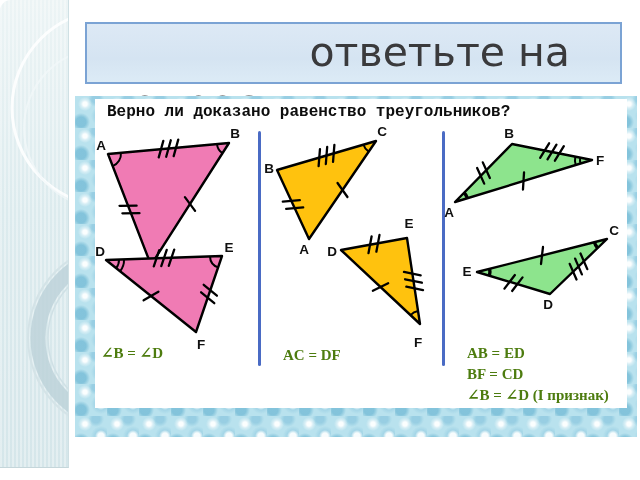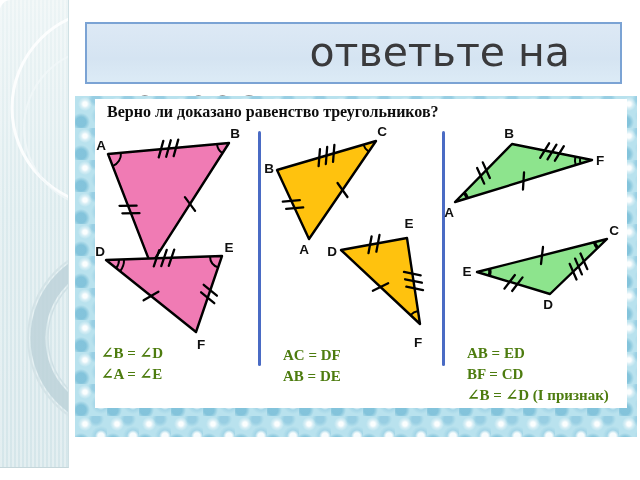--- a/index.html
+++ b/index.html
@@ -29,21 +29,21 @@
     background-image:
       radial-gradient(circle at 10px 8px, rgba(255,255,255,.95) 2px, rgba(255,255,255,.45) 4px, rgba(185,226,238,0) 7px),
       radial-gradient(circle at 26px 20px, rgba(255,255,255,.9) 3px, rgba(150,205,226,.6) 6px, rgba(185,226,238,0) 10px),
       radial-gradient(circle at 6px 26px, rgba(118,188,214,.8) 5px, rgba(185,226,238,0) 9px),
       radial-gradient(circle at 21px 3px, rgba(138,198,222,.7) 4px, rgba(185,226,238,0) 8px);
     background-size:32px 32px;}
   .figure{position:absolute;left:75px;top:96px;width:562px;height:341px;z-index:2;}
   .figure-inner{position:absolute;left:20px;top:3px;width:532px;height:309px;background:#fff;}
 
   .fig-heading{position:absolute;left:12px;top:4px;
-    font-family:Liberation Serif, serif;font-weight:bold;
+    font-family:Liberation Mono, monospace;font-weight:bold;
     font-size:16px;color:#0d0d0d;white-space:nowrap;}
 
   .divider{position:absolute;top:32px;width:3px;height:235px;background:#4a6bc4;border-radius:2px;}
   .div1{left:163px;} .div2{left:347px;}
 
   .tri-svg{position:absolute;left:0;top:0;}
   .tri{stroke:#000;stroke-width:2.4;stroke-linejoin:round;}
   .tk line{stroke:#000;stroke-width:2.3;stroke-linecap:round;}
   .arc{fill:none;stroke:#000;stroke-width:2;}
   .arcb{fill:none;stroke:#000;stroke-width:3.4;}
@@ -166,25 +166,23 @@
           <path class="arcb" d="M394.6 169.8 A13 13 0 0 1 394.4 176.7"></path>
           <path class="arcb" d="M499.4 143.2 A13 13 0 0 0 502.6 149"></path>
           <text class="vlab" x="372" y="177" text-anchor="middle">E</text>
           <text class="vlab" x="519" y="136" text-anchor="middle">C</text>
           <text class="vlab" x="453" y="210" text-anchor="middle">D</text>
         </g>
       </svg>
 
       <div class="conds c1">
         <div>∠B = ∠D</div>
-        <div>∠A = ∠E</div>
       </div>
       <div class="conds c2">
         <div>AC = DF</div>
-        <div>AB = DE</div>
       </div>
       <div class="conds c3">
         <div>AB = ED</div>
         <div>BF = CD</div>
         <div>∠B = ∠D (I признак)</div>
       </div>
 
     </div>
   </div>
 </div>

